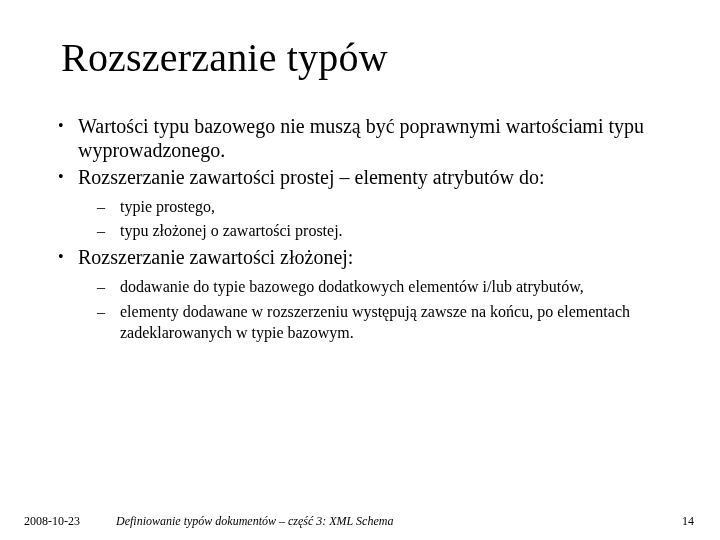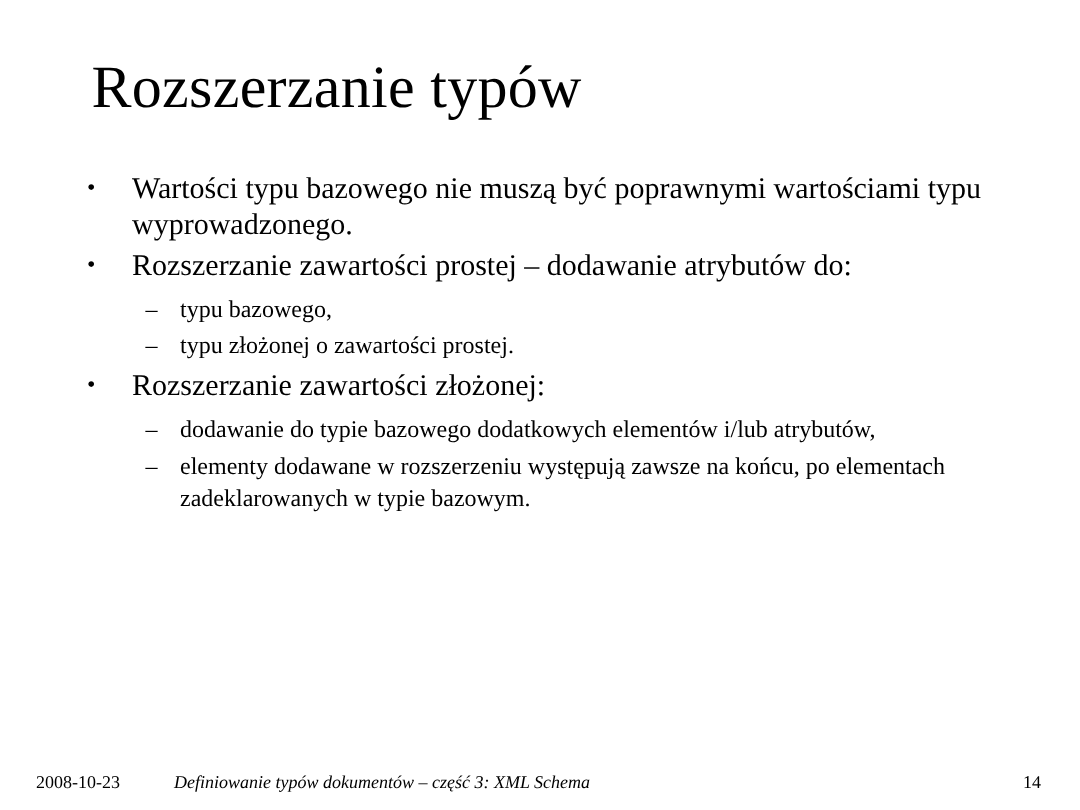--- a/index.html
+++ b/index.html
@@ -40,21 +40,21 @@
     .bullet-l1 .marker {
       position: absolute;
       left: 0;
       top: 0;
       width: 20px;
       font-size: 16px;
       line-height: 24px;
     }
     .bullet-l1 .text {
       display: block;
-      margin-left: 30px;
+      margin-left: 20px;
     }
     .bullet-l2 {
       position: absolute;
       left: 97px;
       width: 560px;
       font-size: 16px;
       line-height: 21px;
     }
     .bullet-l2 .marker {
       position: absolute;
@@ -85,25 +85,25 @@
 
   <div class="content">
 
     <div class="bullet-l1" style="top:114px;">
       <span class="marker">•</span>
       <span class="text">Wartości typu bazowego nie muszą być poprawnymi wartościami typu wyprowadzonego.</span>
     </div>
 
     <div class="bullet-l1" style="top:165px;">
       <span class="marker">•</span>
-      <span class="text">Rozszerzanie zawartości prostej – dodawanie atrybutów do:</span>
+      <span class="text">Rozszerzanie zawartości prostej – elementy atrybutów do:</span>
     </div>
     <div class="bullet-l2" style="top:196px;">
       <span class="marker">–</span>
-      <span class="text">typu bazowego,</span>
+      <span class="text">typie prostego,</span>
     </div>
     <div class="bullet-l2" style="top:220px;">
       <span class="marker">–</span>
       <span class="text">typu złożonej o zawartości prostej.</span>
     </div>
 
     <div class="bullet-l1" style="top:245px;">
       <span class="marker">•</span>
       <span class="text">Rozszerzanie zawartości złożonej:</span>
     </div>

